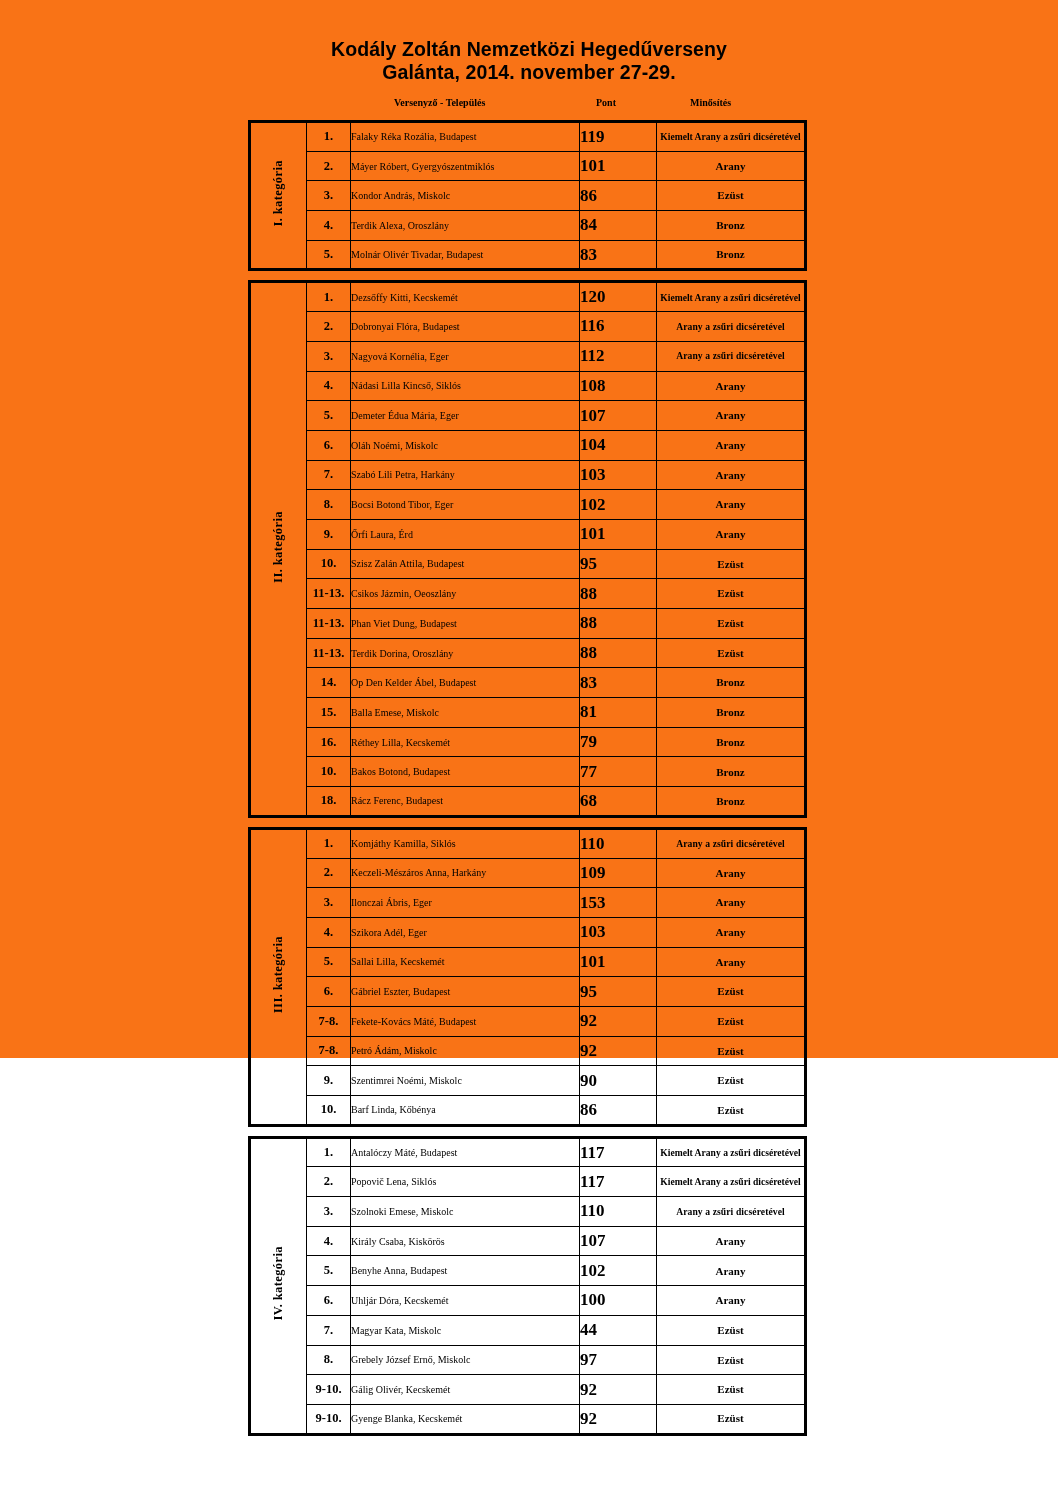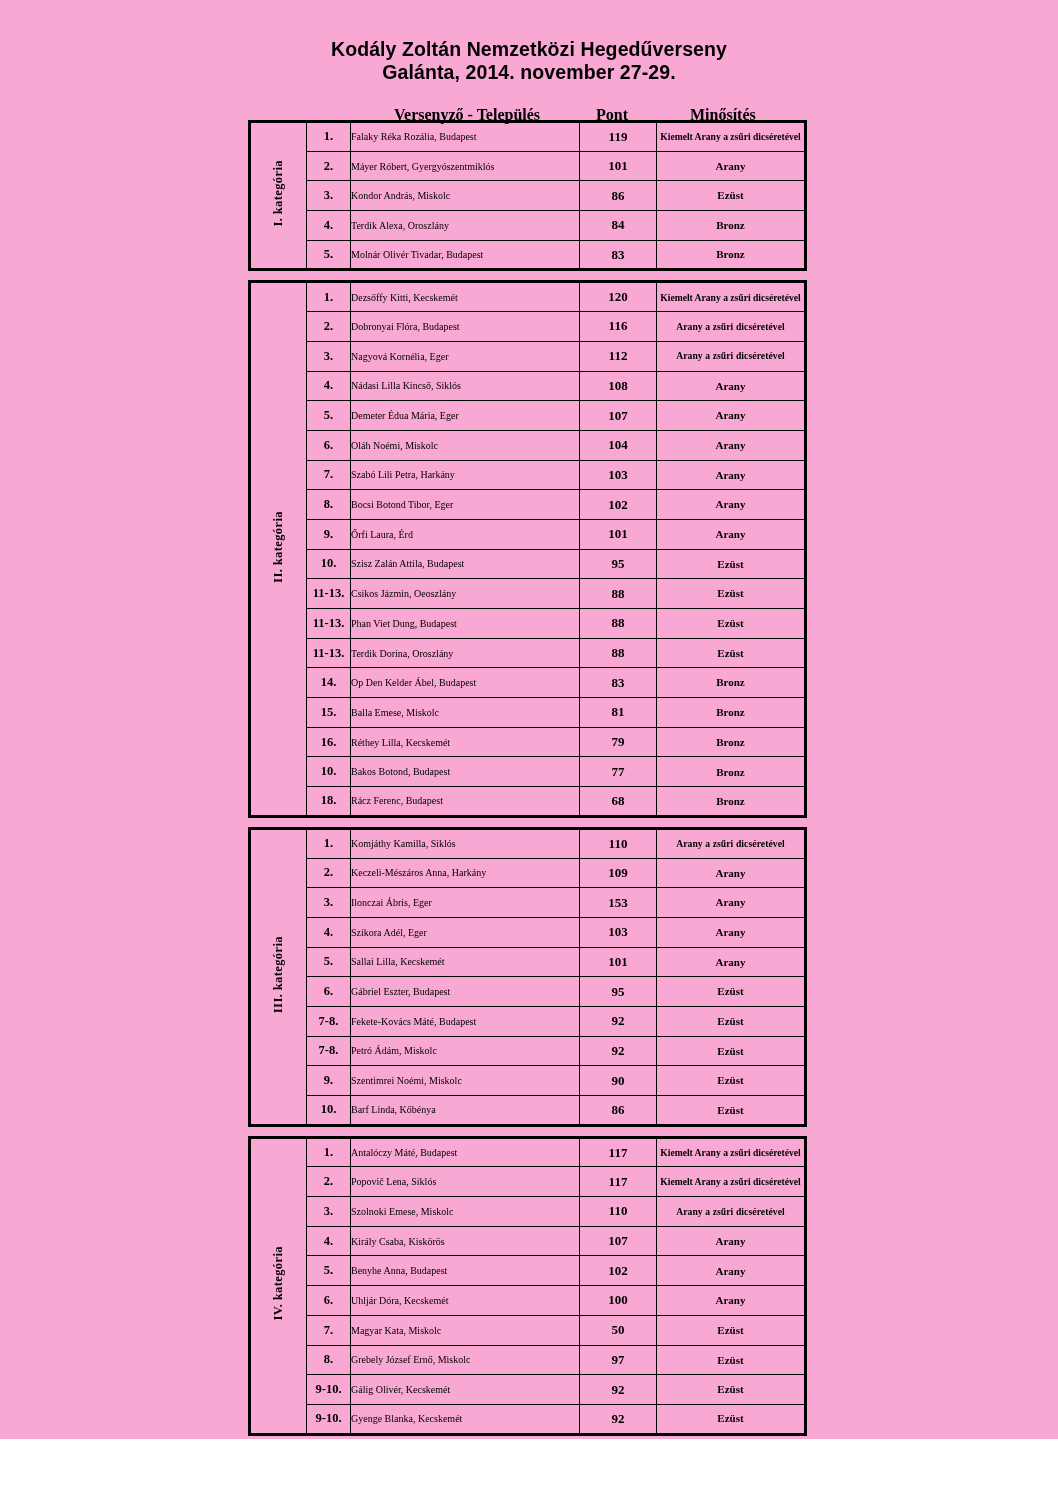--- a/index.html
+++ b/index.html
@@ -5,22 +5,22 @@
   html,body{margin:0;padding:0;background:#ffffff;}
   body{
     width:1058px;height:1497px;
     font-family:"Liberation Serif", serif;
     color:#000;
     position:relative;
     overflow:hidden;
   }
   .page{
     position:absolute;
-    left:0;top:0;width:1058px;height:1439px;
-    background:#f9a8d4;
+    left:0;top:0;width:1058px;height:1058px;
+    background:#f97316;
   }
   .title-block{
     text-align:center;
     padding-top:38px;
   }
   .title-line{
     font-family:"Liberation Sans", sans-serif;
     font-weight:bold;
     font-size:19.5px;
     line-height:23px;
@@ -33,22 +33,22 @@
     width:556px;
   }
   .col-head{
     position:relative;
     height:26px;
   }
   .col-head span{
     position:absolute;
     font-family:"Liberation Serif", serif;
     font-weight:bold;
-    font-size:16px;
-    top:12px;
+    font-size:10px;
+    top:3px;
   }
   .ch-name{ left:146px; }
   .ch-pont{ left:348px; }
   .ch-min{  left:442px; }
 
   table.cat{
     border-collapse:collapse;
     width:556px;
     table-layout:fixed;
     margin-bottom:9px;
@@ -90,23 +90,23 @@
     white-space:nowrap;
   }
   td.name{
     text-align:left;
     font-size:10px;
     padding-left:5px;
     white-space:nowrap;
     overflow:hidden;
   }
   td.pont{
-    text-align:center;
-    font-weight:bold;
-    font-size:13px;
+    text-align:left;
+    font-weight:bold;
+    font-size:17px;
   }
   td.min{
     text-align:center;
     font-weight:bold;
     font-size:11px;
     line-height:12.5px;
     padding:1px 2px;
   }
   tr.row{ height:29.7px; }
   td.min.small{ font-size:9.6px; line-height:11.5px; letter-spacing:0.1px; }
@@ -407,21 +407,21 @@
             </tr>
             <tr class="row">
               <td class="rank">6.</td>
               <td class="name">Uhljár Dóra, Kecskemét</td>
               <td class="pont">100</td>
               <td class="min">Arany</td>
             </tr>
             <tr class="row">
               <td class="rank">7.</td>
               <td class="name">Magyar Kata, Miskolc</td>
-              <td class="pont">50</td>
+              <td class="pont">44</td>
               <td class="min">Ezüst</td>
             </tr>
             <tr class="row">
               <td class="rank">8.</td>
               <td class="name">Grebely József Ernő, Miskolc</td>
               <td class="pont">97</td>
               <td class="min">Ezüst</td>
             </tr>
             <tr class="row">
               <td class="rank">9-10.</td>

